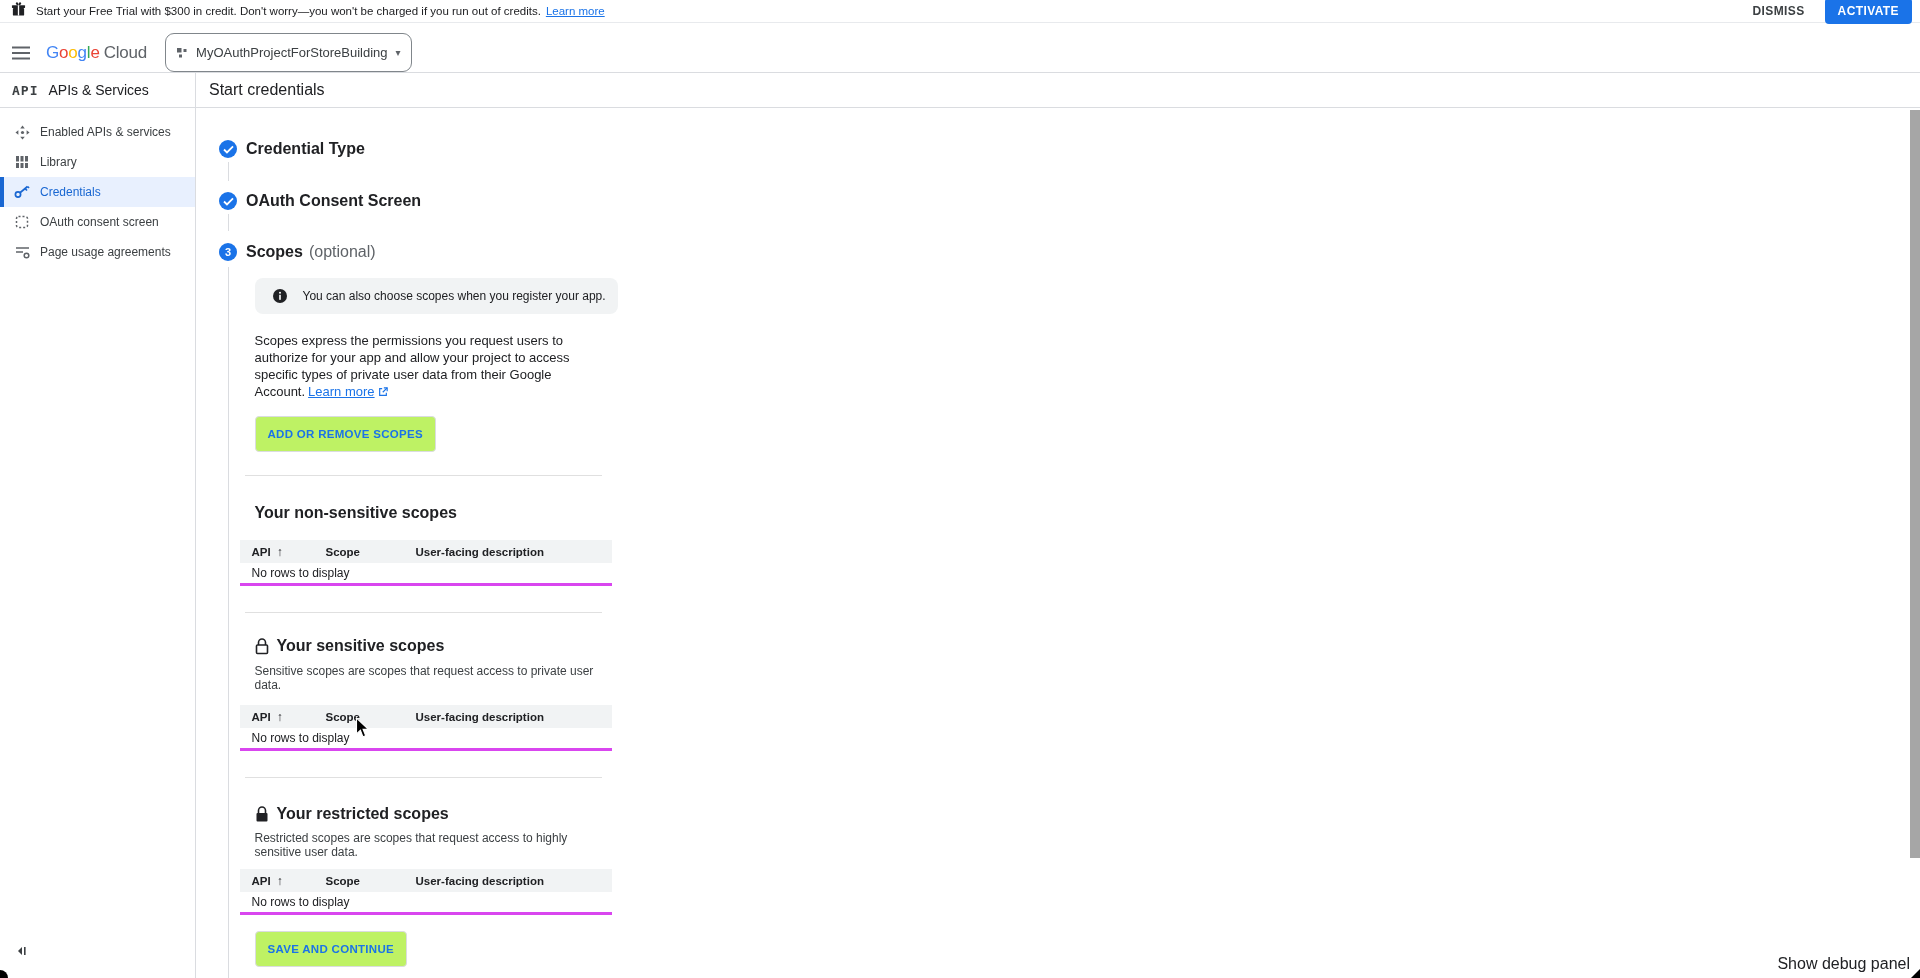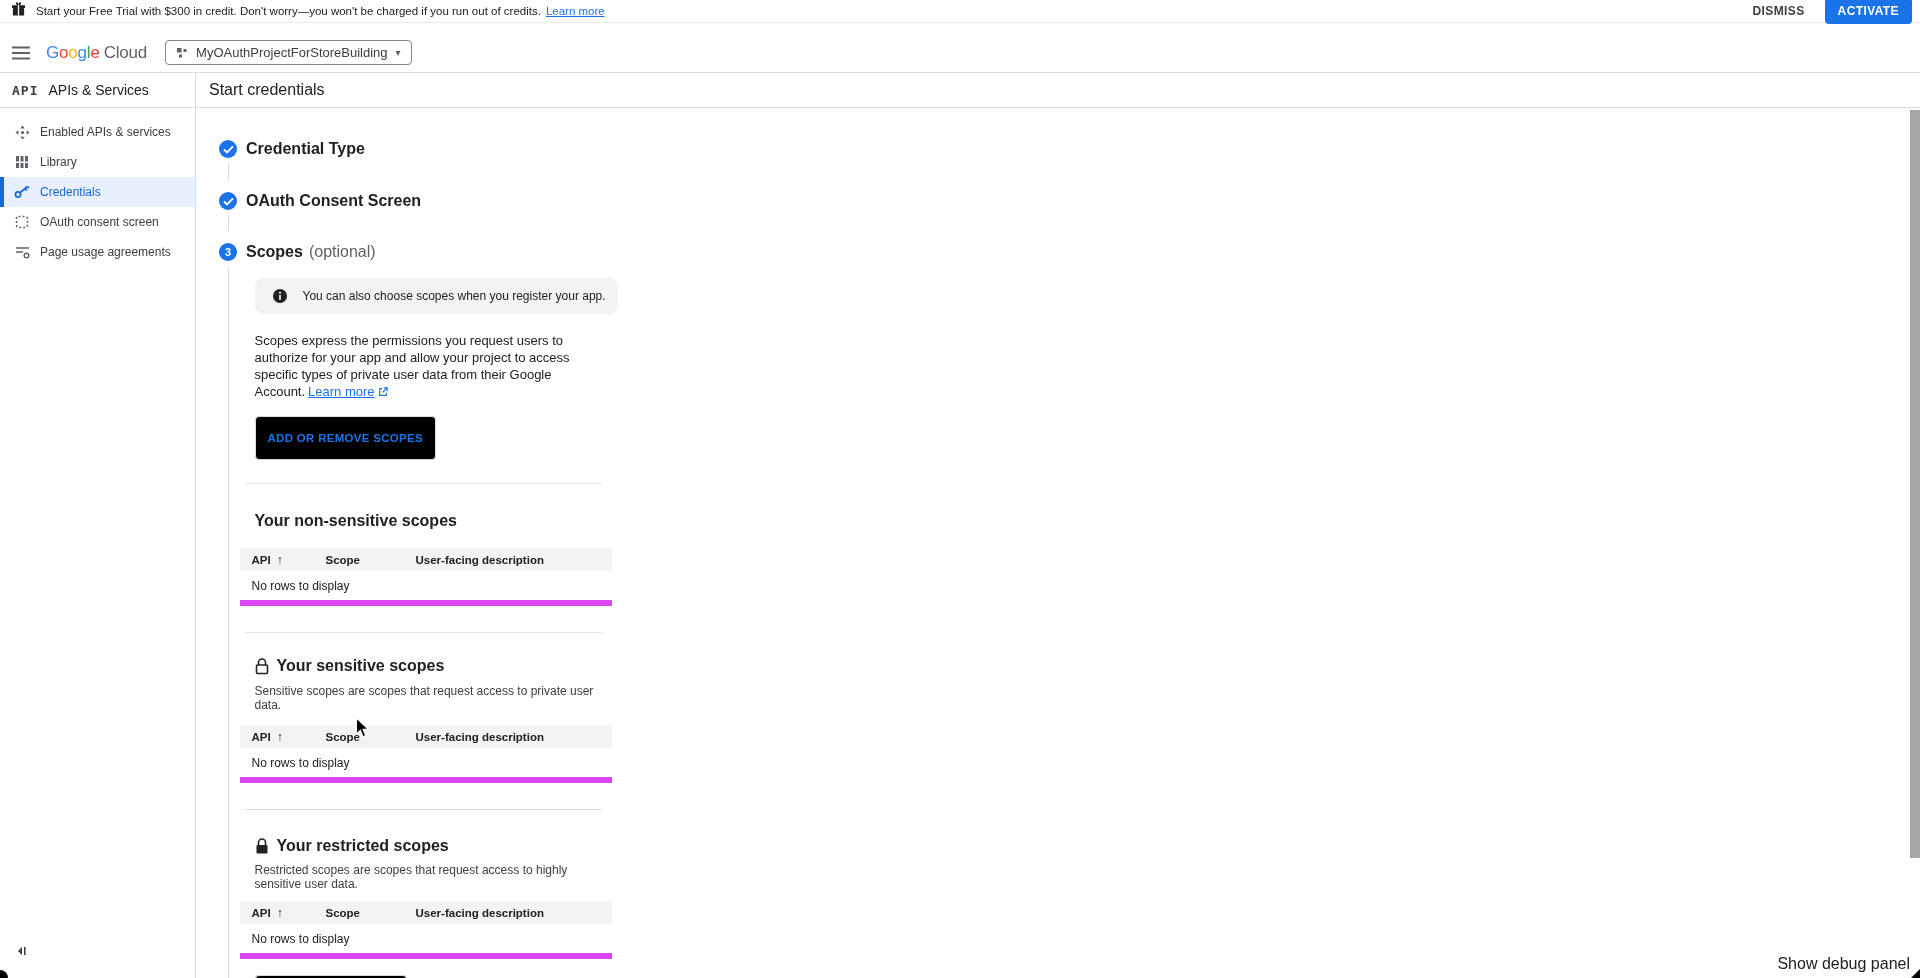--- a/index.html
+++ b/index.html
@@ -30,21 +30,21 @@
   .appbar {
     position:absolute; top:33px; left:0; right:0; height:40px;
     background:#fff; border-bottom:1px solid #dadce0;
     display:flex; align-items:center; z-index:5;
   }
   .hamburger { margin-left:12px; cursor:pointer; display:flex; }
   .cloud-logo { margin-left:16px; font-size:17px; letter-spacing:-0.2px; display:flex; align-items:baseline; }
   .cloud-logo .gword { font-weight:normal; }
   .cloud-logo .cword { color:#5f6368; margin-left:4px; }
   .project-selector {
-    margin-left:18px; height:25px; border:1px solid #80868b; border-radius:4px;
+    margin-left:18px; height:39px; border:1px solid #80868b; border-radius:9px;
     display:flex; align-items:center; padding:0 10px; cursor:pointer; background:#fff;
   }
   .project-selector .pname { font-size:13px; color:#3c4043; margin:0 8px; }
   .caret { font-size:10px; color:#5f6368; }
 
   .search-bar {
     position:absolute; left:798px; top:44px; width:505px; height:26px;
     border:1px solid #c4c7c5; border-radius:6px; display:flex; overflow:hidden; background:#f2f3f3;
   }
   .search-input { flex:1; border:none; background:transparent; padding:0 12px;
@@ -104,22 +104,22 @@
 
   .info-box { margin-top:11px; width:363px; height:36px; background:#f1f3f4;
     border-radius:8px; display:flex; align-items:center; }
   .info-box .iicon { margin-left:18px; flex:none; display:flex; }
   .info-box .itext { margin-left:16px; font-size:12px; color:#202124; }
 
   .scopes-desc { margin-top:18px; width:345px; font-size:13px; line-height:17px; color:#202124; }
   .inline-link { color:#1a73e8; text-decoration:underline; cursor:pointer; margin-left:3px; }
   .ext-icon { margin-left:3px; vertical-align:-1px; }
 
-  .gbtn { display:inline-flex; align-items:center; justify-content:center; height:44px;
-    padding:0 12px; border:1px solid #dadce0; border-radius:4px; background:#000000;
+  .gbtn { display:inline-flex; align-items:center; justify-content:center; height:36px;
+    padding:0 12px; border:1px solid #dadce0; border-radius:4px; background:#bef264;
     color:#1a73e8; font-size:11.5px; font-weight:bold; letter-spacing:.3px;
     cursor:pointer; font-family:inherit; }
   .add-scopes-btn { margin-top:15px; }
   .save-btn { margin-top:16px; }
 
   .hdivider { height:1px; background:#e0e0e0; width:357px; margin-left:-10px; }
   .div-a { margin-top:23px; } .div-b { margin-top:26px; } .div-c { margin-top:26px; }
 
   .section-heading { display:flex; align-items:center; font-size:16px; font-weight:bold;
     color:#202124; line-height:20px; }
@@ -129,22 +129,22 @@
   .section-desc.wrap { width:330px; margin-top:7px; }
 
   .scopes-table { margin-left:-15px; width:372px; font-size:12px; }
   .t-1 { margin-top:17px; } .t-2 { margin-top:13px; } .t-3 { margin-top:10px; }
   .thead { display:flex; align-items:center; height:23px; background:#f1f3f4;
     font-weight:bold; font-size:11.5px; color:#202124; }
   .col-api { width:86px; padding-left:12px; display:flex; align-items:center; gap:6px; }
   .col-scope { width:90px; }
   .col-desc { flex:1; }
   .sort-arrow { font-size:12px; font-weight:bold; }
-  .trow { height:35px; display:flex; align-items:center; padding-left:12px;
-    border-bottom:6px solid #d946ef; color:#202124;text-align:center; }
+  .trow { height:23px; display:flex; align-items:center; padding-left:12px;
+    border-bottom:3px solid #d946ef; color:#202124;text-align:center; }
 
   
   .scroll-thumb { position:absolute; right:0; top:110px; width:10px; height:748px;
     background:#a6a6a6; z-index:7; cursor:pointer; }
   .debug-label { position:absolute; right:10px; top:955px; font-size:16px;
     color:#202124; cursor:pointer; z-index:8; }
   .corner-br { position:absolute; right:0; bottom:0; width:0; height:0;
     border-bottom:9px solid #000; border-left:9px solid transparent; z-index:8; }
   .corner-bl { position:absolute; left:0; bottom:0; width:8px; height:8px;
     background:#000; border-top-right-radius:100%; z-index:8; }

